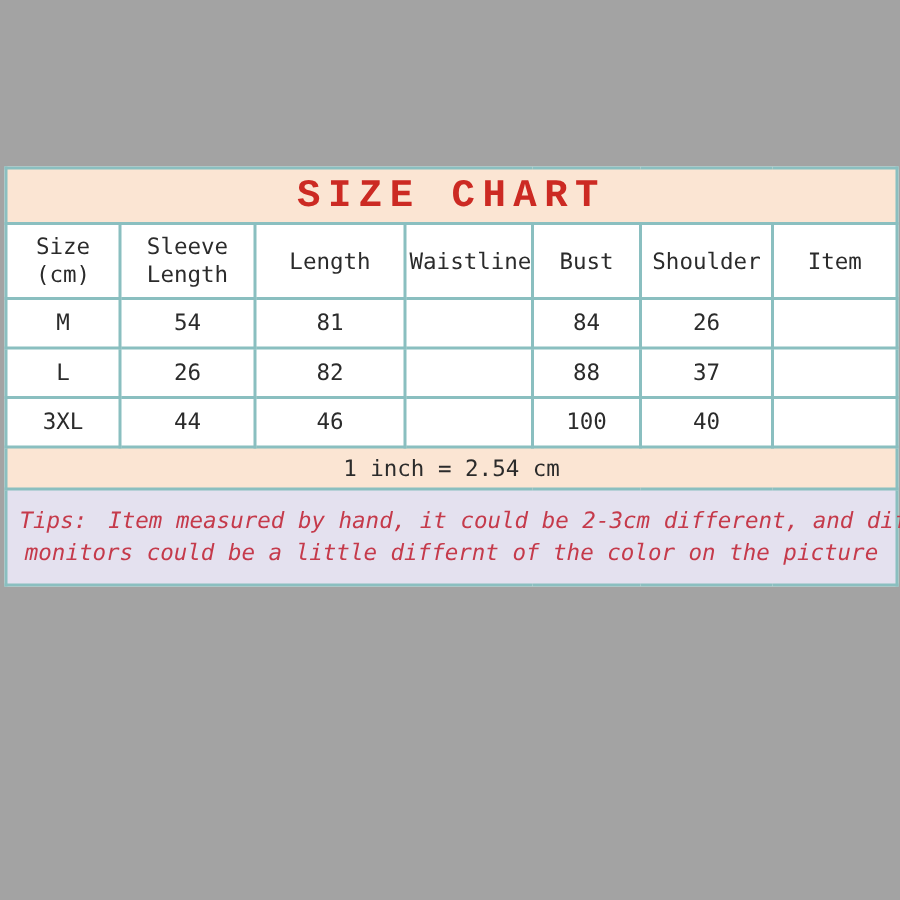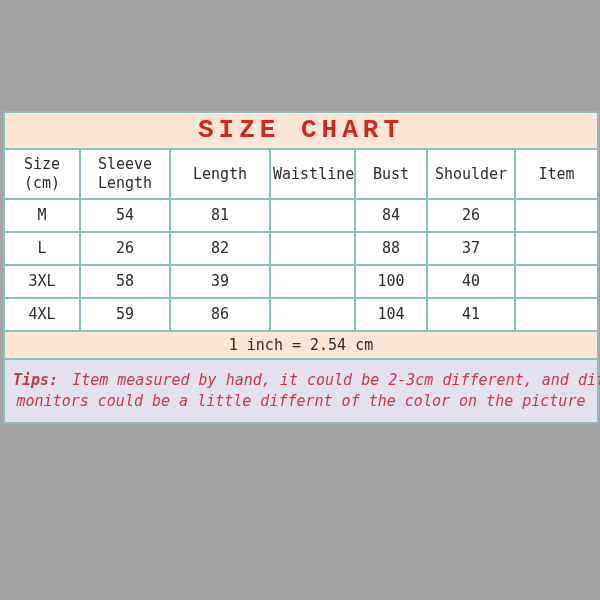--- a/index.html
+++ b/index.html
@@ -55,21 +55,21 @@
   }
   tr.tips-row td {
     background: #e4e1ef;
     height: 64px;
     color: #c53a4b;
     font-style: italic;
     font-size: 15px;
     padding: 6px 8px;
   }
   .tips-line { line-height: 21px; white-space: nowrap; }
-  .tips-label { font-weight: bold; margin-right: 14px; }
+  .tips-label { font-weight: normal; margin-right: 14px; }
 </style>
 </head>
 <body>
 
 <div class="page">
   <table class="size-chart">
     <colgroup>
       <col style="width:76px">
         <col style="width:90px">
         <col style="width:100px">
@@ -106,34 +106,25 @@
           <td>L</td>
           <td>26</td>
           <td>82</td>
           <td></td>
           <td>88</td>
           <td>37</td>
           <td></td>
         </tr>
         <tr class="data-row">
           <td>3XL</td>
-          <td>58</td>
-          <td>39</td>
+          <td>44</td>
+          <td>46</td>
           <td></td>
           <td>100</td>
           <td>40</td>
-          <td></td>
-        </tr>
-        <tr class="data-row">
-          <td>4XL</td>
-          <td>59</td>
-          <td>86</td>
-          <td></td>
-          <td>104</td>
-          <td>41</td>
           <td></td>
         </tr>
       </tbody>
     <tfoot>
       <tr class="inch-row">
         <td colspan="7">1 inch = 2.54 cm</td>
       </tr>
       <tr class="tips-row">
         <td colspan="7">
           <div class="tips-line"><span class="tips-label">Tips:</span><span>Item measured by hand, it could be 2-3cm different, and different</span></div>

